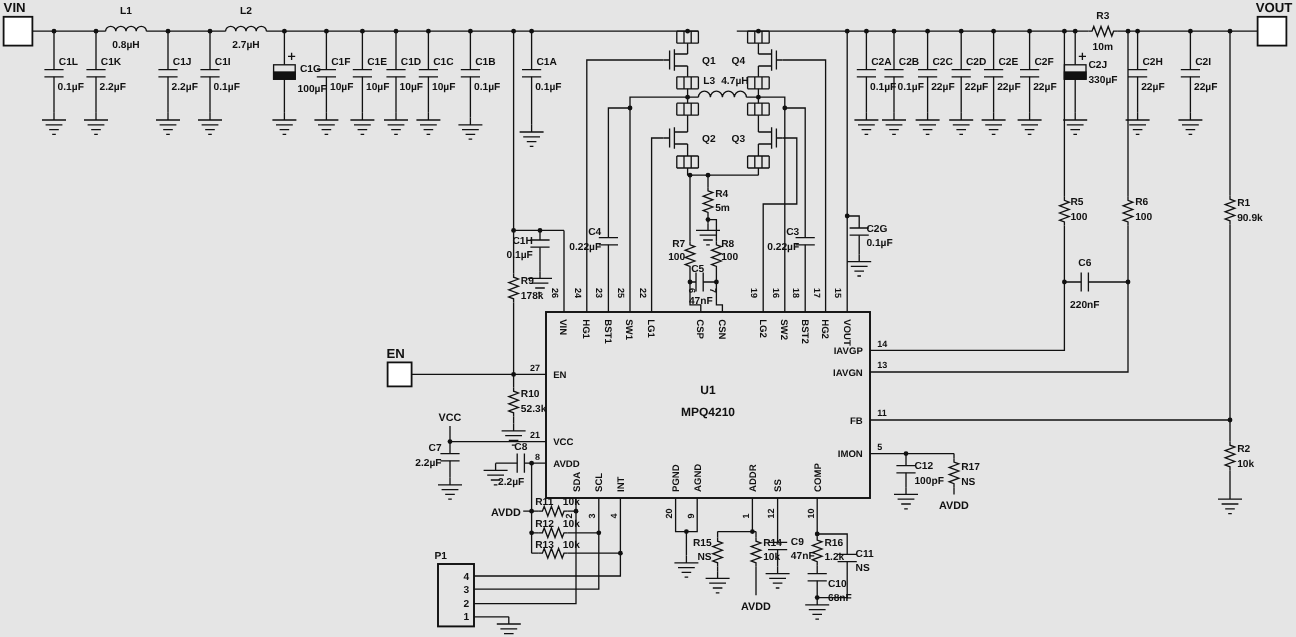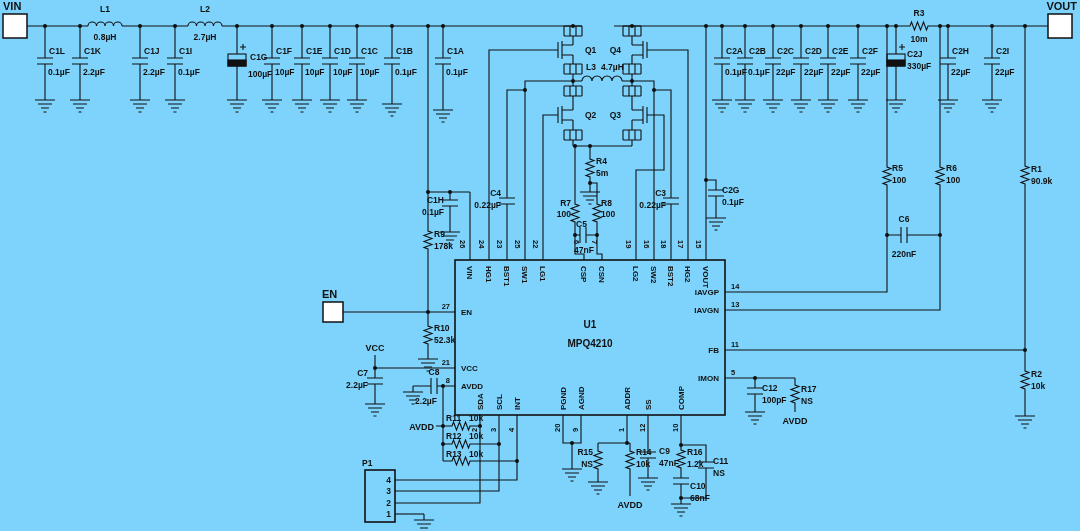--- a/index.html
+++ b/index.html
@@ -1,16 +1,16 @@
 <!DOCTYPE html>
 <html><head>
 <meta charset="utf-8">
 <style>
   html,body{margin:0;padding:0;background:#fff;}
-  .wrap{width:1080px;height:531px;background:#7dd3fc;position:relative;font-family:"Liberation Sans",sans-serif;}
+  .wrap{width:1080px;height:531px;background:#e5e5e5;position:relative;font-family:"Liberation Sans",sans-serif;}
   svg{display:block;}
   path,rect.sym,use{stroke:#111;stroke-width:1.1;fill:none;}
   rect.box{stroke:#111;stroke-width:1.6;fill:none;}
   rect.port{stroke:#111;stroke-width:1.5;fill:#fff;}
   text{fill:#111;stroke:none;}
   .l{font:bold 8.5px "Liberation Sans",sans-serif;}
   .pin{font:bold 8px "Liberation Sans",sans-serif;}
   .num{font:bold 7.5px "Liberation Sans",sans-serif;}
   .net{font:bold 9px "Liberation Sans",sans-serif;}
   .prt{font:bold 11px "Liberation Sans",sans-serif;}

